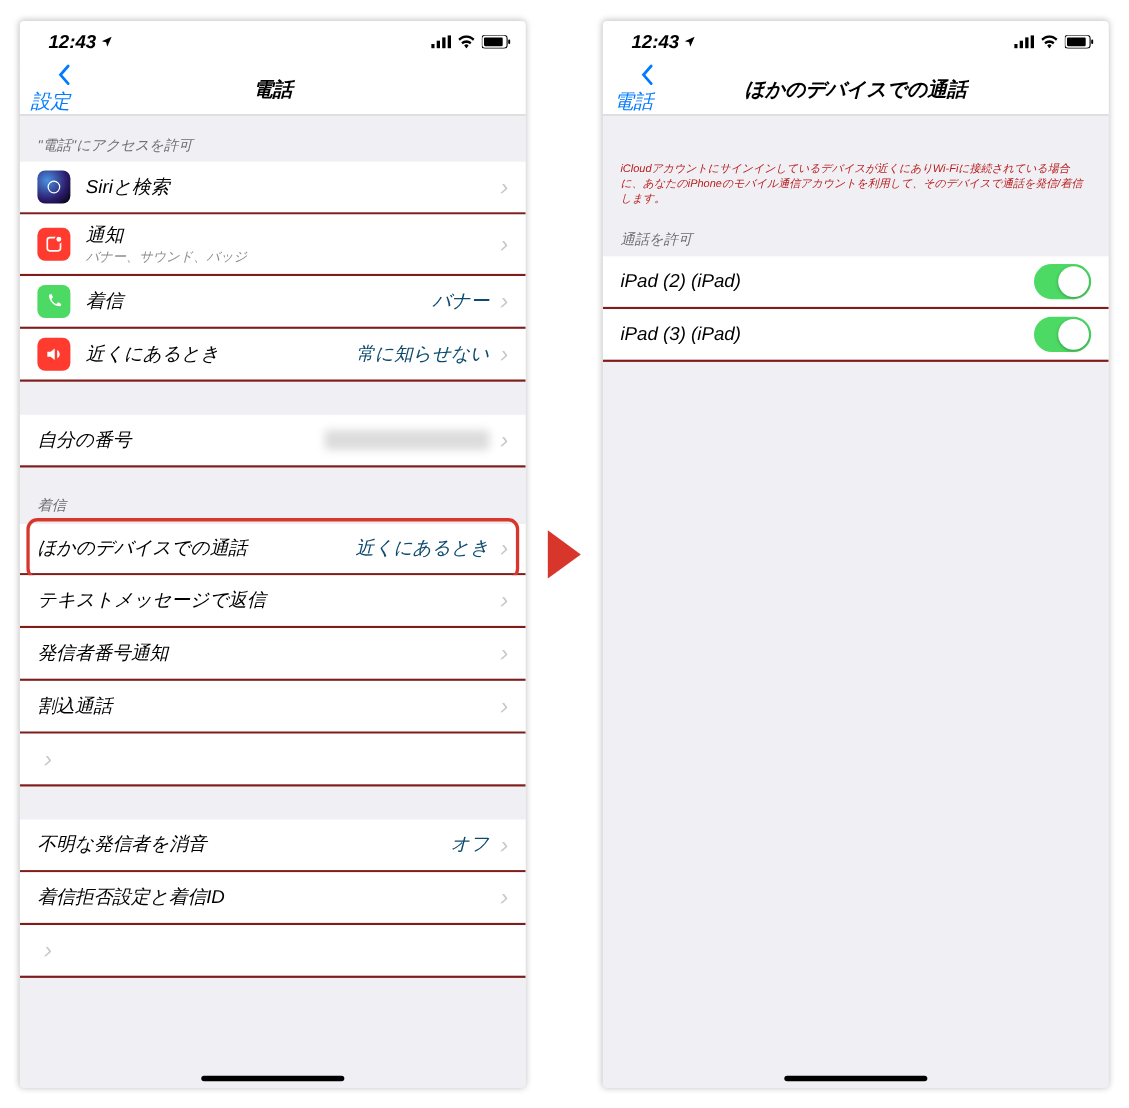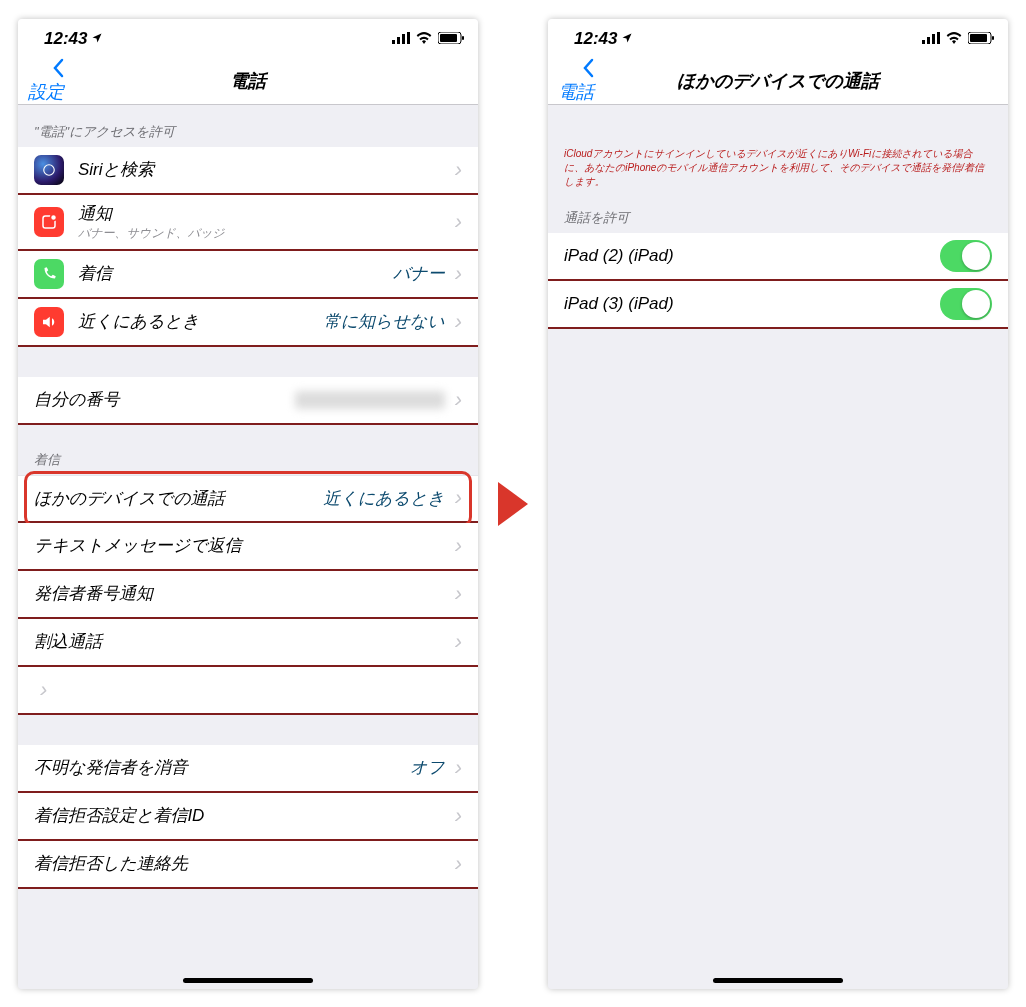--- a/index.html
+++ b/index.html
@@ -277,21 +277,20 @@
     <div class="cell">
       <div class="cell-label">不明な発信者を消音</div>
       <span class="cell-value">オフ</span>
       <span class="chevron">›</span>
     </div>
     <div class="cell">
       <div class="cell-label">着信拒否設定と着信ID</div>
       <span class="chevron">›</span>
     </div>
     <div class="cell">
-      <div class="cell-label">着信拒否した連絡先</div>
       <span class="chevron">›</span>
     </div>
   </div>
 
   <div class="home-ind"></div>
 </div>
 
 <div class="arrow-tri"></div>
 
 <div class="phone">

